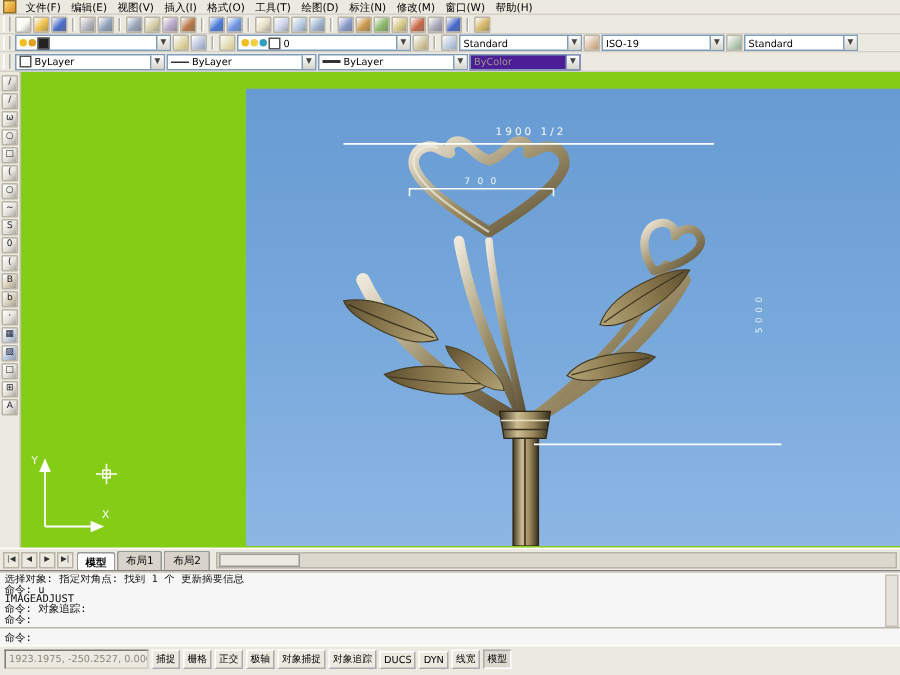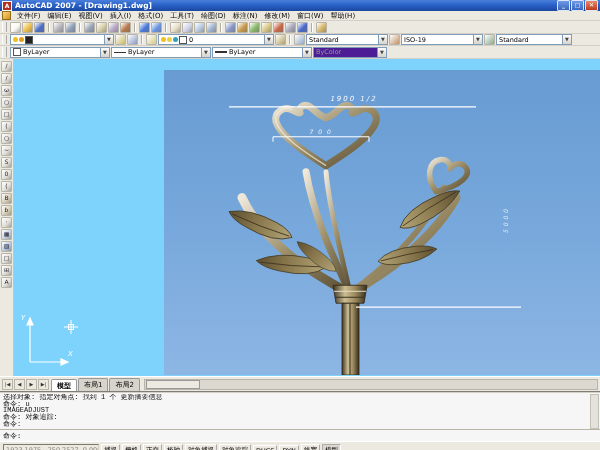--- a/index.html
+++ b/index.html
@@ -33,63 +33,54 @@
   .combo .arr{position:absolute;right:0;top:0;bottom:0;width:8px;background:linear-gradient(180deg,#fdfdfd,#d8d4cc);
     border-left:1px solid #7f9db9;color:#444;font-size:5px;line-height:9px;text-align:center;}
   .combo.disabled{background:#4c1d95;color:#9a968c;}
   .chip{width:6px;height:6px;margin-right:2px;border:1px solid #555;flex:none;}
   .dot{width:5px;height:5px;border-radius:50%;margin-right:1px;flex:none;}
   
   .main{display:flex;height:317px;background:#ece9e0;}
   .drawbar{width:13px;background:#ece9e0;border-right:1px solid #c8c4b8;display:flex;flex-direction:column;
     align-items:center;padding-top:2px;gap:1px;}
   .drawbar .tbico{width:9px;height:9px;}
-  .canvas{position:relative;flex:1;background:#7dd3fc;overflow:hidden;font-style:italic;}
+  .canvas{position:relative;flex:1;background:#84cc16;overflow:hidden;}
   .photo{position:absolute;left:150px;top:11px;width:437px;height:305px;}
   .photo svg{display:block;width:100%;height:100%;}
   .ucs{position:absolute;left:4px;bottom:6px;}
   .xhair{position:absolute;left:50px;bottom:42px;}
   
   .tabsbar{height:13px;background:#ece9e0;border-top:1px solid #fff;display:flex;align-items:flex-end;padding:1px 2px 0 2px;gap:0;}
   .navbtn{width:9px;height:9px;background:#ece9e0;border:1px solid #b8b4a8;font-size:5px;line-height:8px;
     text-align:center;color:#333;margin-right:1px;flex:none;align-self:center;}
   .tab{padding:1px 5px;font-size:7px;border:1px solid #999;border-bottom:none;background:#d8d4cc;
     border-radius:2px 2px 0 0;margin-left:1px;white-space:nowrap;}
   .tab.active{background:#fff;font-weight:bold;position:relative;top:1px;}
   .hscroll{flex:1;height:9px;align-self:center;margin-left:4px;background:#dcd8d0;border:1px solid #b8b4a8;position:relative;}
   .hthumb{position:absolute;left:1px;top:0;bottom:0;width:52px;background:#ece9e0;border:1px solid #999;}
   
   .cmdwin{height:48px;background:#f6f6f6;border-top:2px groove #d4d0c8;position:relative;
     font-family:"DejaVu Sans Mono","Liberation Mono",monospace;font-size:7px;}
   .cmdhist{position:absolute;left:3px;right:10px;top:1px;height:33px;overflow:hidden;line-height:6.7px;color:#111;}
-  .cmdline{white-space:nowrap;font-family:Liberation Mono, monospace;}
+  .cmdline{white-space:nowrap;}
   .cmdsep{position:absolute;left:0;right:0;top:36px;border-top:1px solid #b8b4a8;}
   .cmdprompt{position:absolute;left:3px;top:38px;color:#111;}
   .cmdscroll{position:absolute;right:1px;top:1px;bottom:12px;width:7px;background:#e4e2dc;border:1px solid #c4c0b4;}
   
   .statusbar{height:17px;background:#ece9e0;border-top:1px solid #fff;display:flex;align-items:center;padding:0 3px;gap:2px;}
   .coords{width:92px;color:#8a867c;font-size:6.5px;border:1px solid #d0ccc0;border-style:inset;height:11px;
     line-height:11px;padding-left:2px;background:#ece9e0;white-space:nowrap;overflow:hidden;flex:none;}
   .statbtn{border:1px outset #fff;background:#ece9e0;font-size:6.5px;padding:1px 2px;white-space:nowrap;flex:none;}
   .statbtn.pressed{border-style:inset;background:#dcd8d0;}
 </style>
 </head>
 <body>
 
 <div class="app">
 
-  <div class="titlebar">
-    <span class="appicon">A</span>
-    <span class="titletext">AutoCAD 2007 - [Drawing1.dwg]</span>
-    <span class="winbtns">
-      <span class="winbtn">_</span>
-      <span class="winbtn">□</span>
-      <span class="winbtn close">✕</span>
-    </span>
-  </div>
 
   <div class="menubar">
     <span class="docicon"></span>
     <span class="menuitem">文件(F)</span>
     <span class="menuitem">编辑(E)</span>
     <span class="menuitem">视图(V)</span>
     <span class="menuitem">插入(I)</span>
     <span class="menuitem">格式(O)</span>
     <span class="menuitem">工具(T)</span>
     <span class="menuitem">绘图(D)</span>

